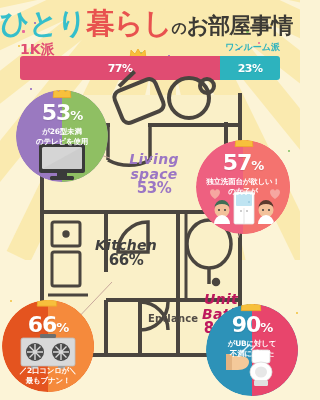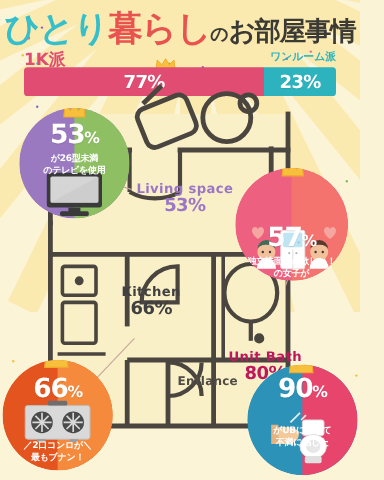--- a/index.html
+++ b/index.html
@@ -15,48 +15,48 @@
   .bg-base{position:absolute;inset:0;background:#FCF4D7;}
   .rays{position:absolute;left:0;top:-40px;width:300px;height:300px;overflow:hidden;}
   .ray{position:absolute;left:150px;top:0px;width:26px;height:330px;
        background:#FAEAAF;transform-origin:50% 0%;}
 
   
   .conf{position:absolute;border-radius:50%;}
   .conf.sq{border-radius:1px;}
 
   
-  .title{position:absolute;left:0;top:4px;width:300px;height:44px;
+  .title{position:absolute;left:0;top:4px;width:276px;height:44px;
          text-align:center;white-space:nowrap;}
   .t1{font-size:29px;font-weight:bold;color:#35BFCB;letter-spacing:-1px;
       font-family:"DejaVu Sans","Liberation Sans",sans-serif;}
   .t2{font-size:29px;font-weight:bold;color:#E8524F;letter-spacing:-1px;}
   .t3{font-size:15px;font-weight:bold;color:#3C3A35;}
   .t4{font-size:22px;font-weight:bold;color:#3C3A35;letter-spacing:-1px;}
 
   
   .bar-wrap{position:absolute;left:20px;top:56px;width:260px;height:24px;}
   .bar-left{position:absolute;left:0;top:0;height:24px;width:77%;
             background:#E04C72;border-radius:3px 0 0 3px;
             display:flex;align-items:center;justify-content:center;}
   .bar-right{position:absolute;right:0;top:0;height:24px;width:23%;
              background:#2DB3BE;border-radius:0 3px 3px 0;
              display:flex;align-items:center;justify-content:center;}
-  .bar-val{color:#fff;font-weight:bold;font-size:15px;letter-spacing:-0.5px;
+  .bar-val{color:#fff;font-weight:bold;font-size:11px;letter-spacing:-0.5px;
            text-shadow:0 1px 0 rgba(0,0,0,.07);}
   .lbl-left{position:absolute;left:20px;top:41px;font-size:14px;font-weight:bold;color:#E04C72;}
   .lbl-right{position:absolute;right:20px;top:41px;font-size:9px;font-weight:bold;color:#2DB3BE;}
   .crown{position:absolute;left:43%;top:48px;width:18px;height:12px;}
 
   
   .fp{position:absolute;left:0;top:0;width:300px;height:400px;}
 
   
   .plabel{position:absolute;text-align:center;line-height:1.05;}
-  .plabel .nm{font-size:11px;font-weight:bold;letter-spacing:.3px;}
+  .plabel .nm{font-size:14px;font-weight:bold;letter-spacing:.3px;font-style:italic;}
   .plabel .pc{font-size:15px;font-weight:bold;letter-spacing:-.5px;}
   .lv{color:#9B76C4;}
   .kt{color:#404040;}
   .ub{color:#be185d;}
   .ent{position:absolute;font-size:10px;font-weight:bold;color:#514B45;letter-spacing:.2px;}
 
   
   .bubble{position:absolute;border-radius:50%;overflow:hidden;}
   .bub-text{position:absolute;left:0;width:100%;text-align:center;color:#fff;}
   .bub-pc{font-size:22px;font-weight:bold;letter-spacing:-1px;
@@ -299,21 +299,21 @@
 
       <circle cx="70" cy="70" r="7.5" fill="#F2C19A"></circle>
       <path d="M62.5 68 a7.5 8 0 0 1 15 0 a7.5 4 0 0 0 -15 0z" fill="#5A3A2E"></path>
       <path d="M62 84 a8 9 0 0 1 16 0 z" fill="#FFFFFF"></path>
       <circle cx="67" cy="70" r="1" fill="#3A3A3A"></circle>
       <circle cx="73" cy="70" r="1" fill="#3A3A3A"></circle>
     </svg>
     <svg style="position:absolute;left:38px;top:-6px;" width="20" height="14" viewBox="0 0 18 12">
       <path d="M1 11 L2 2 L6 6 L9 1 L12 6 L16 2 L17 11 Z" fill="#F7C03C" stroke="#F0A92B" stroke-width="0.8"></path>
     </svg>
-    <div class="bub-text" style="top:12px;margin-top:36px;">
+    <div class="bub-text" style="top:12px;">
       <div class="bub-pc"><span>57</span><small>%</small></div>
       <div class="bub-cap" style="margin-top:3px;">
         <div>独立洗面台が欲しい！</div>
         <div>の女子が</div>
       </div>
     </div>
   </div>
 
   <div class="bubble" style="left:2px;top:300px;width:92px;height:92px;">
     <svg width="92" height="92" viewBox="0 0 92 92">
@@ -359,20 +359,20 @@
 
       <g stroke="#FFFFFF" stroke-width="1.4" opacity=".85">
         <path d="M40 44 L44 40 M45 46 L49 42 M36 48 L40 44"></path>
       </g>
     </svg>
     <svg style="position:absolute;left:34px;top:-7px;" width="22" height="15" viewBox="0 0 18 12">
       <path d="M1 11 L2 2 L6 6 L9 1 L12 6 L16 2 L17 11 Z" fill="#F7C03C" stroke="#F0A92B" stroke-width="0.8"></path>
     </svg>
     <div class="bub-text" style="top:10px;">
       <div class="bub-pc"><span>90</span><small>%</small></div>
-      <div class="bub-cap" style="margin-top:18px;">
+      <div class="bub-cap" style="margin-top:3px;">
         <div>がUBに対して</div>
         <div>不満に感じた</div>
       </div>
     </div>
   </div>
 
 </div>
 
 </body></html>

